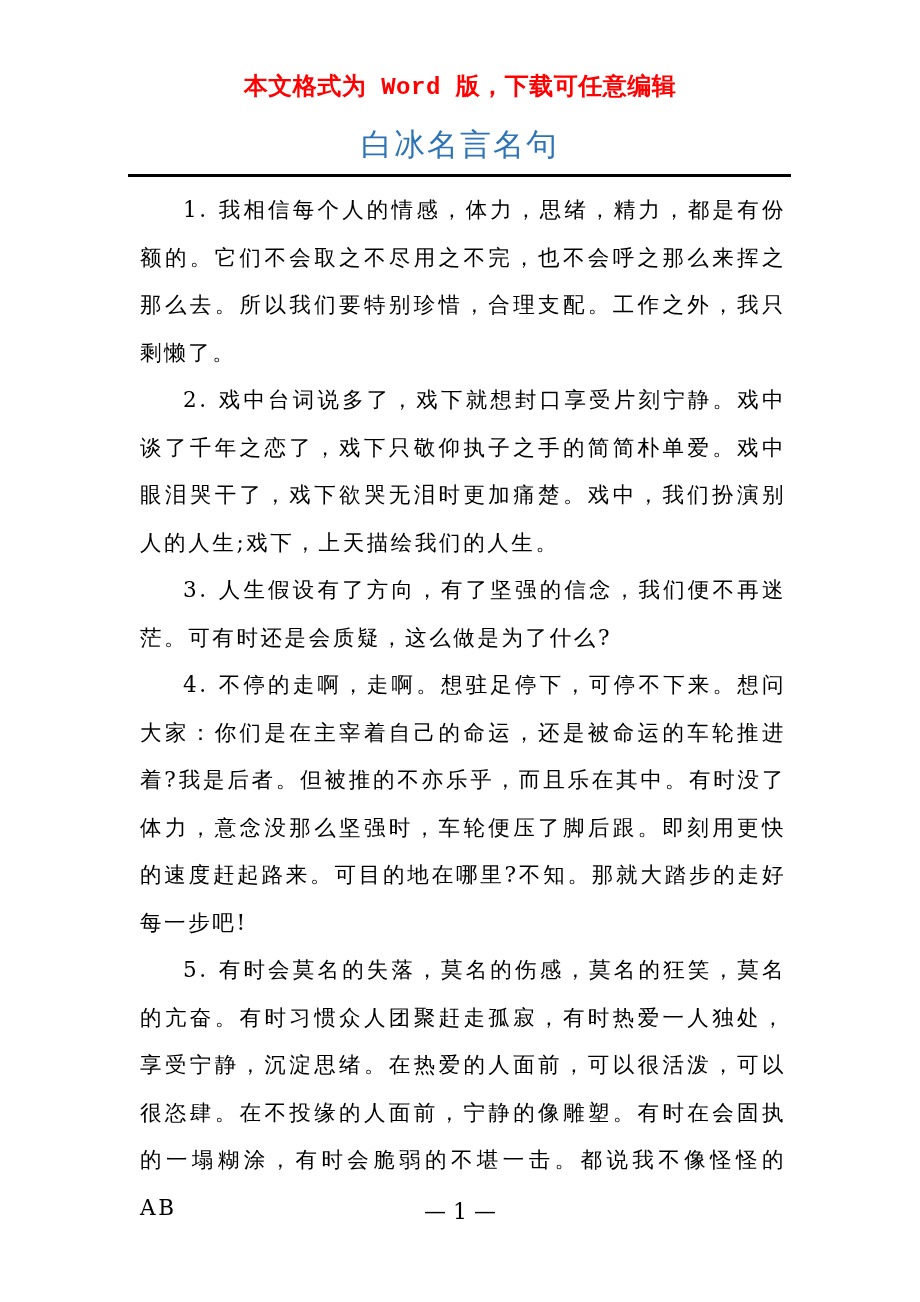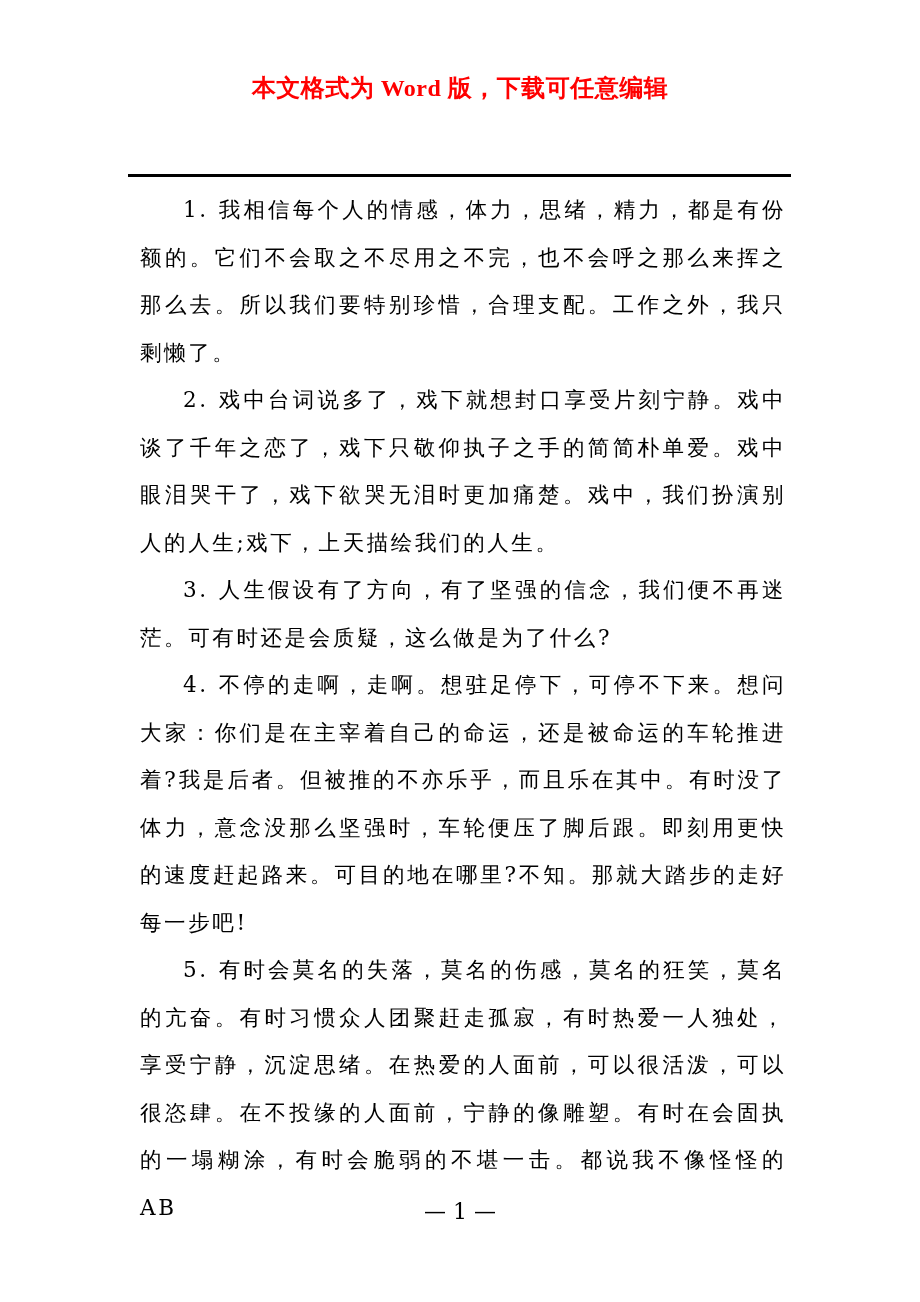--- a/index.html
+++ b/index.html
@@ -1,20 +1,20 @@
 <!DOCTYPE html>
 <html><head>
   <meta charset="utf-8">
   <style>
     html, body { margin: 0; padding: 0; background: #ffffff; }
     body { width: 920px; height: 1302px; position: relative; overflow: hidden; }
     .page { position: absolute; left: 0; top: 0; width: 920px; height: 1302px; background: #fff; }
     .banner {
       position: absolute; left: 0; top: 68px; width: 920px; text-align: center;
-      font-family: Liberation Serif, serif; font-weight: bold; font-size: 24px;
+      font-family: Liberation Mono, monospace; font-weight: bold; font-size: 24px;
       color: #ff0000; line-height: 40px; letter-spacing: 0.5px;
     }
     .title {
       position: absolute; left: 0; top: 122px; width: 920px; text-align: center;
       font-family: "DejaVu Sans", sans-serif; font-size: 31px; color: #2e74b5;
       line-height: 44px; letter-spacing: 2px;
     }
     .rule {
       position: absolute; left: 128px; top: 174px; width: 663px; height: 3px; background: #000;
     }
@@ -27,20 +27,21 @@
     .footer {
       position: absolute; left: 0; top: 1192px; width: 920px; text-align: center;
       font-family: "DejaVu Serif", serif; font-size: 22px; color: #000; line-height: 40px;
     }
   </style>
 </head>
 <body>
 
 <div class="page">
   <div class="banner">本文格式为 Word 版，下载可任意编辑</div>
+  <div class="title">白冰名言名句</div>
   <div class="rule"></div>
 
   <div class="body">
     <p class="para">1. 我相信每个人的情感，体力，思绪，精力，都是有份额的。它们不会取之不尽用之不完，也不会呼之那么来挥之那么去。所以我们要特别珍惜，合理支配。工作之外，我只剩懒了。</p>
     <p class="para">2. 戏中台词说多了，戏下就想封口享受片刻宁静。戏中谈了千年之恋了，戏下只敬仰执子之手的简简朴单爱。戏中眼泪哭干了，戏下欲哭无泪时更加痛楚。戏中，我们扮演别人的人生;戏下，上天描绘我们的人生。</p>
     <p class="para">3. 人生假设有了方向，有了坚强的信念，我们便不再迷茫。可有时还是会质疑，这么做是为了什么?</p>
     <p class="para">4. 不停的走啊，走啊。想驻足停下，可停不下来。想问大家：你们是在主宰着自己的命运，还是被命运的车轮推进着?我是后者。但被推的不亦乐乎，而且乐在其中。有时没了体力，意念没那么坚强时，车轮便压了脚后跟。即刻用更快的速度赶起路来。可目的地在哪里?不知。那就大踏步的走好每一步吧!</p>
     <p class="para">5. 有时会莫名的失落，莫名的伤感，莫名的狂笑，莫名的亢奋。有时习惯众人团聚赶走孤寂，有时热爱一人独处，享受宁静，沉淀思绪。在热爱的人面前，可以很活泼，可以很恣肆。在不投缘的人面前，宁静的像雕塑。有时在会固执的一塌糊涂，有时会脆弱的不堪一击。都说我不像怪怪的 AB</p>
   </div>
 

